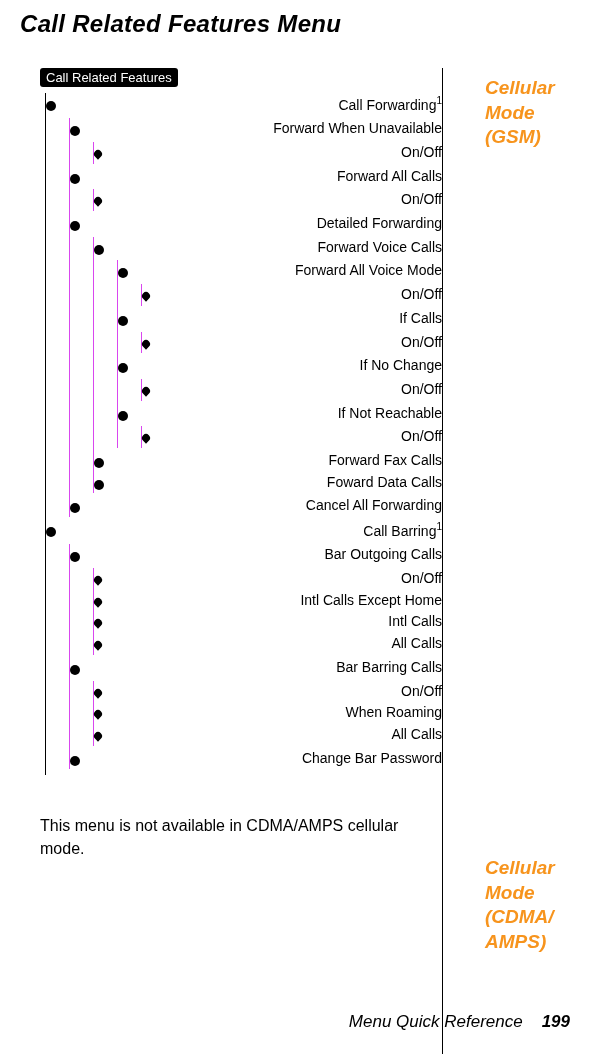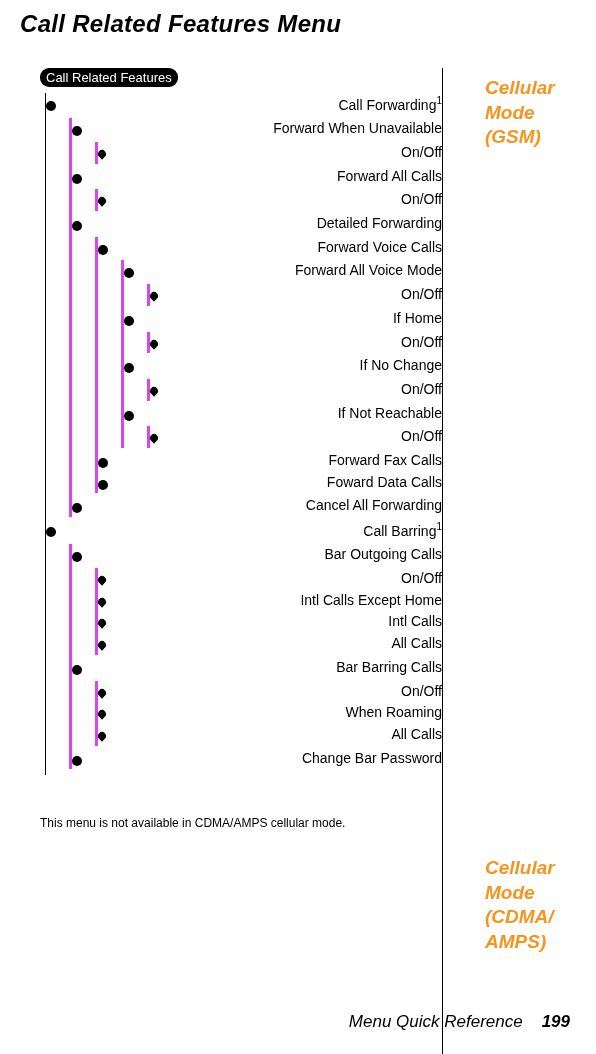--- a/index.html
+++ b/index.html
@@ -37,36 +37,36 @@
     .side-col .side-block-1 { position: absolute; top: 8px; }
     .side-col .side-block-2 { position: absolute; top: 788px; }
     .side-col div div { line-height: 1.3; margin-left: 28px; }
 
     .badge {
       display: inline-block;
       background: #000;
       color: #fff;
       font-size: 13px;
       padding: 2px 6px;
-      border-radius: 9px;
+      border-radius: 3px;
       margin-bottom: 6px;
     }
 
     .tree { font-size: 14px; line-height: 1.55; position: relative; }
     .node { position: relative; padding-left: 18px; }
     .node::before {
       content: '';
       position: absolute;
       left: 0; top: 8px;
       width: 10px; height: 10px;
       border-radius: 50%;
       background: #000;
     }
     .node > .children {
-      border-left: 3px solid #d946ef;
+      border-left: 1px solid #d946ef;
       margin-left: 5px;
       margin-top: 2px;
       margin-bottom: 2px;
     }
     .leaf {
       position: relative;
       padding-left: 18px;
     }
     .leaf::before {
       content: '';
@@ -82,21 +82,21 @@
     
     .drop::before {
       border: none;
       width: 8px; height: 8px;
       background: #000;
       border-radius: 50% 50% 50% 0;
       transform: rotate(-45deg);
     }
     sup { font-size: 10px; vertical-align: super; }
 
-    .cdma-note { margin-top: 40px; font-size: 12px; line-height: 1.4; }
+    .cdma-note { margin-top: 40px; font-size: 16px; line-height: 1.4; }
 
     .footer {
       position: absolute;
       bottom: 22px;
       right: 26px;
       font-size: 17px;
       font-style: italic;
     }
     .footer .pn { font-weight: bold; font-style: italic; }
   </style>
@@ -134,21 +134,21 @@
                 <div class="node">
                   <span>Forward Voice Calls</span>
                   <div class="children">
                     <div class="node">
                       <span>Forward All Voice Mode</span>
                       <div class="children">
                           <div class="leaf drop">On/Off</div>
                         </div>
                     </div>
                     <div class="node">
-                      <span>If Home</span>
+                      <span>If Calls</span>
                       <div class="children">
                           <div class="leaf drop">On/Off</div>
                         </div>
                     </div>
                     <div class="node">
                       <span>If No Change</span>
                       <div class="children">
                           <div class="leaf drop">On/Off</div>
                         </div>
                     </div>

